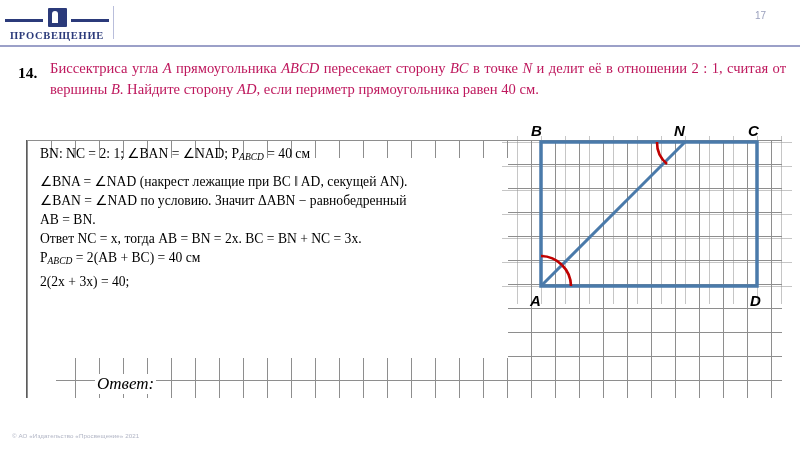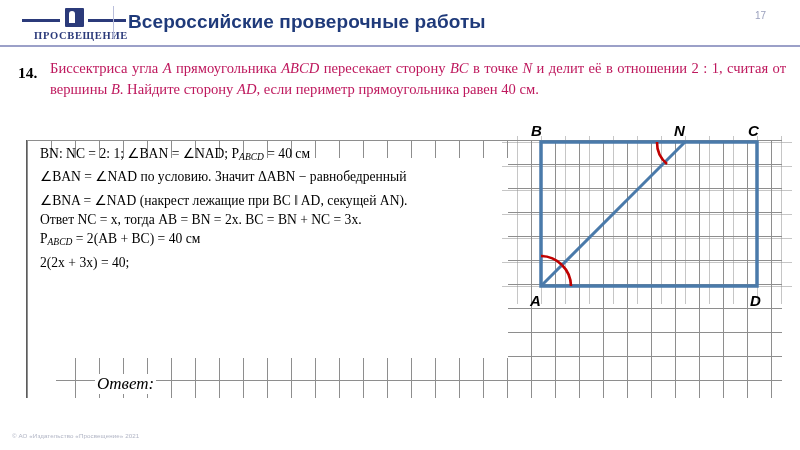--- a/index.html
+++ b/index.html
@@ -21,23 +21,23 @@
     position: absolute; left: 0; top: 0;
     width: 800px; height: 46px;
     background: #ffffff;
   }
   #header-rule {
     position: absolute; left: 0; top: 45px;
     width: 800px; height: 2px;
     background: #9ba0c8;
   }
   #logo-block {
-    position: absolute; left: 20px; top: 8px;
+    position: absolute; left: 3px; top: 8px;
     width: 108px; height: 34px;
-    text-align: right;
+    text-align: center;
   }
   #logo-mark {
     position: relative;
     width: 108px; height: 20px;
   }
   #logo-rule-l, #logo-rule-r {
     position: absolute; top: 11px; height: 3px;
     background: #2b3a7a;
   }
   #logo-rule-l { left: 2px; width: 38px; }
@@ -192,21 +192,20 @@
   <div id="header">
     <div id="logo-block">
       <div id="logo-mark">
         <div id="logo-rule-l"></div>
         <div id="logo-book"></div>
         <div id="logo-rule-r"></div>
       </div>
       <div id="logo-text">ПРОСВЕЩЕНИЕ</div>
     </div>
     <div id="header-divider"></div>
-    <div id="header-title">Всероссийские проверочные работы</div>
     <div id="page-number">17</div>
   </div>
   <div id="header-rule"></div>
 
   <div id="problem">
     <div id="problem-number">14.</div>
     <div id="problem-text">
       <span>Биссектриса угла </span><span class="it">A</span><span> прямоугольника </span><span class="it">ABCD</span><span> пересекает сторону </span><span class="it">BC</span><span> в точке </span><span class="it">N</span><span> и делит её в отношении 2 : 1, считая от вершины </span><span class="it">B</span><span>. Найдите сторону </span><span class="it">AD</span><span>, если периметр прямоугольника равен 40 см.</span>
     </div>
   </div>
@@ -215,22 +214,23 @@
     <div id="solution-mask"></div>
     <div id="answer-mask"></div>
   </div>
 
   <div id="solution">
 
     <div class="sline">
       <span>BN: NC = 2: 1;  ∠BAN = ∠NAD;  P</span><span class="sub">ABCD</span><span> = 40 см</span>
     </div>
 
+    <div class="sline gap">∠BNA = ∠NAD (накрест лежащие при BC ǁ AD, секущей AN).</div>
     <div class="sline">∠BAN = ∠NAD  по условию. Значит ΔABN  − равнобедренный</div>
-    <div class="sline gap">∠BNA = ∠NAD (накрест лежащие при BC ǁ AD, секущей AN).</div>
+    <div class="sline">AB = BN.</div>
     <div class="sline">Ответ NC = x, тогда AB = BN = 2x. BC = BN + NC = 3x.</div>
 
     <div class="sline">
       <span>P</span><span class="sub">ABCD</span><span> = 2(AB + BC) = 40 см</span>
     </div>
 
     <div class="sline">2(2x + 3x) = 40;</div>
   </div>
 
   <div id="answer-label">Ответ:</div>

